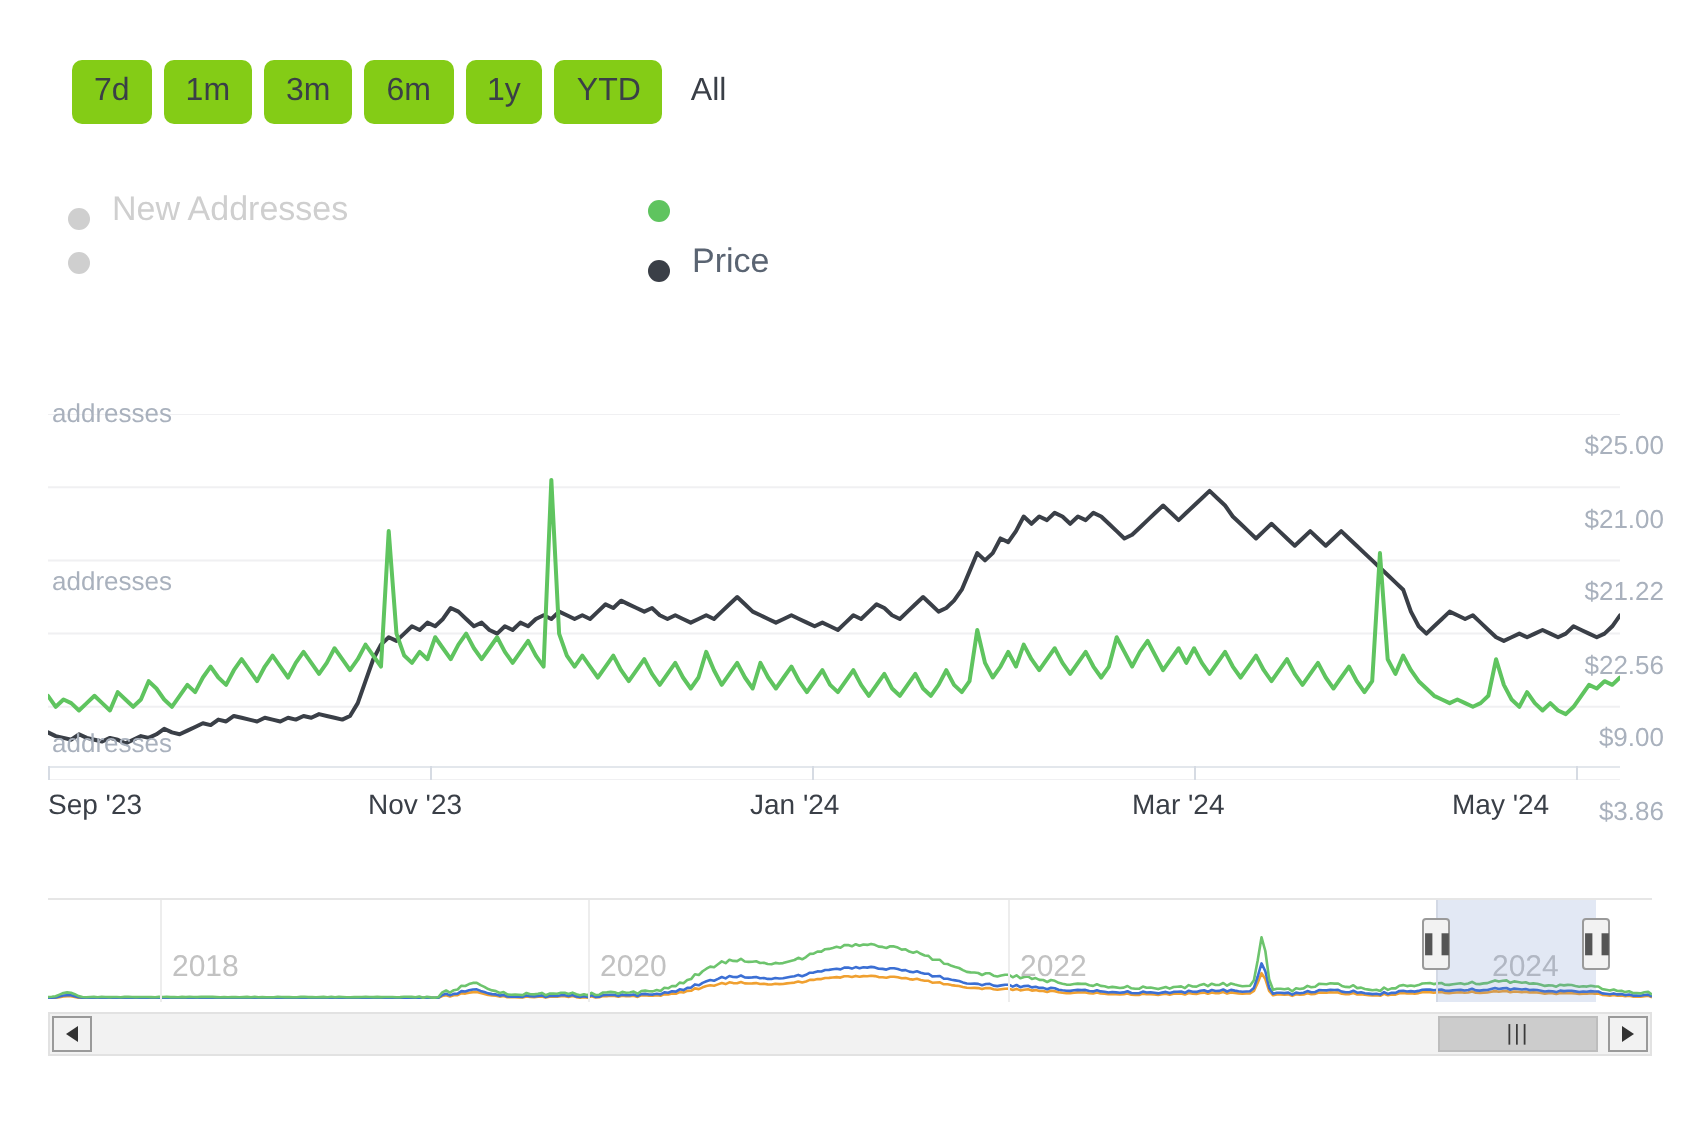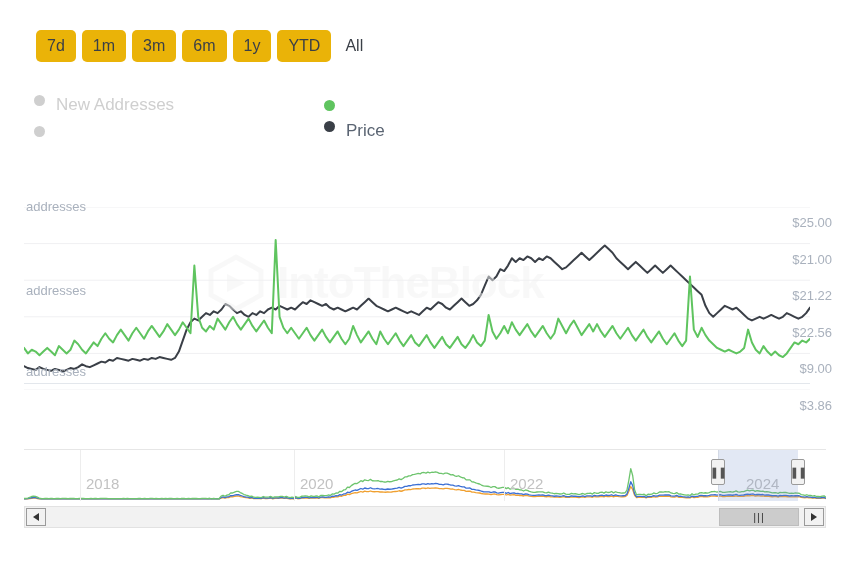--- a/index.html
+++ b/index.html
@@ -24,21 +24,21 @@
   
   .range-tabs {
     position: absolute;
     left: 36px;
     top: 30px;
     display: flex;
     gap: 6px;
     align-items: center;
   }
   .range-tab {
-    background: #eab308;
+    background: #84cc16;
     border: none;
     border-radius: 5px;
     color: #3a3f47;
     font-family: "Liberation Sans", sans-serif;
     font-size: 16px;
     line-height: 1;
     padding: 8px 11px;
     cursor: pointer;
     white-space: nowrap;
   }
@@ -54,21 +54,21 @@
     left: 34px;
     top: 92px;
     width: 560px;
     display: grid;
     grid-template-columns: 290px 1fr;
     grid-auto-rows: 26px;
     align-items: center;
   }
   .legend-item {
     display: flex;
-    align-items: flex-start;
+    align-items: flex-end;
     gap: 11px;
     cursor: pointer;
     font-size: 17px;
   }
   .legend-dot {
     width: 11px;
     height: 11px;
     border-radius: 50%;
     flex: 0 0 auto;
   }
@@ -310,31 +310,34 @@
           <line x1="0" x2="786" y1="73.2" y2="73.2" stroke="#f0f0f2" stroke-width="1"></line>
           <line x1="0" x2="786" y1="109.8" y2="109.8" stroke="#f0f0f2" stroke-width="1"></line>
           <line x1="0" x2="786" y1="146.4" y2="146.4" stroke="#f0f0f2" stroke-width="1"></line>
           <line x1="0" x2="786" y1="183" y2="183" stroke="#f0f0f2" stroke-width="1"></line>
           <polyline points="0.00,159.21 3.87,161.04 7.74,161.96 11.62,162.87 15.49,160.13 19.36,161.96 23.23,162.87 27.10,163.78 30.98,161.96 34.85,162.87 38.72,164.70 42.59,162.87 46.46,161.04 50.33,161.96 54.21,160.13 58.08,157.38 61.95,159.21 65.82,160.13 69.69,158.29 73.57,156.47 77.44,154.63 81.31,155.55 85.18,152.81 89.05,153.72 92.93,150.97 96.80,151.89 100.67,152.81 104.54,153.72 108.41,151.89 112.29,152.81 116.16,153.72 120.03,151.89 123.90,152.81 127.77,150.97 131.65,151.89 135.52,150.06 139.39,150.97 143.26,151.89 147.13,152.81 151.00,150.97 154.88,144.57 158.75,133.59 162.62,122.61 166.49,115.29 170.36,111.63 174.24,113.46 178.11,109.80 181.98,106.14 185.85,107.97 189.72,104.31 193.60,106.14 197.47,102.48 201.34,96.99 205.21,98.82 209.08,102.48 212.96,106.14 216.83,104.31 220.70,107.97 224.57,109.80 228.44,106.14 232.32,107.97 236.19,104.31 240.06,106.14 243.93,102.48 247.80,100.65 251.67,102.48 255.55,98.82 259.42,100.65 263.29,102.48 267.16,100.65 271.03,102.48 274.91,98.82 278.78,95.16 282.65,96.99 286.52,93.33 290.39,95.16 294.27,96.99 298.14,98.82 302.01,96.99 305.88,100.65 309.75,102.48 313.63,100.65 317.50,102.48 321.37,104.31 325.24,102.48 329.11,100.65 332.99,102.48 336.86,98.82 340.73,95.16 344.60,91.50 348.47,95.16 352.34,98.82 356.22,100.65 360.09,102.48 363.96,104.31 367.83,102.48 371.70,100.65 375.58,102.48 379.45,104.31 383.32,106.14 387.19,104.31 391.06,106.14 394.94,107.97 398.81,104.31 402.68,100.65 406.55,102.48 410.42,98.82 414.30,95.16 418.17,96.99 422.04,100.65 425.91,102.48 429.78,98.82 433.66,95.16 437.53,91.50 441.40,95.16 445.27,98.82 449.14,96.99 453.01,93.33 456.89,87.84 460.76,78.69 464.63,69.54 468.50,73.20 472.37,69.54 476.25,62.22 480.12,64.05 483.99,58.56 487.86,51.24 491.73,54.90 495.61,51.24 499.48,53.07 503.35,49.41 507.22,51.24 511.09,54.90 514.97,51.24 518.84,53.07 522.71,49.41 526.58,51.24 530.45,54.90 534.33,58.56 538.20,62.22 542.07,60.39 545.94,56.73 549.81,53.07 553.68,49.41 557.56,45.75 561.43,49.41 565.30,53.07 569.17,49.41 573.04,45.75 576.92,42.09 580.79,38.43 584.66,42.09 588.53,45.75 592.40,51.24 596.28,54.90 600.15,58.56 604.02,62.22 607.89,58.56 611.76,54.90 615.64,58.56 619.51,62.22 623.38,65.88 627.25,62.22 631.12,58.56 635.00,62.22 638.87,65.88 642.74,62.22 646.61,58.56 650.48,62.22 654.35,65.88 658.23,69.54 662.10,73.20 665.97,76.86 669.84,80.52 673.71,84.18 677.59,87.84 681.46,98.82 685.33,106.14 689.20,109.80 693.07,106.14 696.95,102.48 700.82,98.82 704.69,100.65 708.56,102.48 712.43,100.65 716.31,104.31 720.18,107.97 724.05,111.63 727.92,113.46 731.79,111.63 735.67,109.80 739.54,111.63 743.41,109.80 747.28,107.97 751.15,109.80 755.02,111.63 758.90,109.80 762.77,106.14 766.64,107.97 770.51,109.80 774.38,111.63 778.26,109.80 782.13,106.14 786.00,100.65" fill="none" stroke="#3a3f47" stroke-width="2" stroke-linejoin="round" stroke-linecap="round" vector-effect="non-scaling-stroke"></polyline>
           <polyline points="0.00,140.91 3.87,146.40 7.74,142.74 11.62,144.57 15.49,148.23 19.36,144.57 23.23,140.91 27.10,144.57 30.98,148.23 34.85,139.08 38.72,142.74 42.59,146.40 46.46,142.74 50.33,133.59 54.21,137.25 58.08,142.74 61.95,146.40 65.82,140.91 69.69,135.42 73.57,139.08 77.44,131.76 81.31,126.27 85.18,131.76 89.05,135.42 92.93,128.10 96.80,122.61 100.67,128.10 104.54,133.59 108.41,126.27 112.29,120.78 116.16,126.27 120.03,131.76 123.90,124.44 127.77,118.95 131.65,124.44 135.52,129.93 139.39,124.44 143.26,117.12 147.13,122.61 151.00,128.10 154.88,122.61 158.75,115.29 162.62,120.78 166.49,126.27 170.36,58.56 174.24,109.80 178.11,120.78 181.98,124.44 185.85,118.95 189.72,122.61 193.60,111.63 197.47,117.12 201.34,122.61 205.21,115.29 209.08,109.80 212.96,117.12 216.83,122.61 220.70,117.12 224.57,111.63 228.44,118.95 232.32,124.44 236.19,118.95 240.06,113.46 243.93,120.78 247.80,126.27 251.67,32.94 255.55,109.80 259.42,120.78 263.29,126.27 267.16,120.78 271.03,126.27 274.91,131.76 278.78,126.27 282.65,120.78 286.52,128.10 290.39,133.59 294.27,128.10 298.14,122.61 302.01,129.93 305.88,135.42 309.75,129.93 313.63,124.44 317.50,131.76 321.37,137.25 325.24,131.76 329.11,118.95 332.99,128.10 336.86,135.42 340.73,129.93 344.60,124.44 348.47,131.76 352.34,137.25 356.22,124.44 360.09,131.76 363.96,137.25 367.83,131.76 371.70,126.27 375.58,133.59 379.45,139.08 383.32,133.59 387.19,128.10 391.06,135.42 394.94,139.08 398.81,133.59 402.68,128.10 406.55,135.42 410.42,140.91 414.30,135.42 418.17,129.93 422.04,137.25 425.91,140.91 429.78,135.42 433.66,129.93 437.53,137.25 441.40,140.91 445.27,135.42 449.14,128.10 453.01,135.42 456.89,139.08 460.76,133.59 464.63,107.97 468.50,124.44 472.37,131.76 476.25,126.27 480.12,118.95 483.99,126.27 487.86,115.29 491.73,122.61 495.61,128.10 499.48,122.61 503.35,117.12 507.22,124.44 511.09,129.93 514.97,124.44 518.84,118.95 522.71,126.27 526.58,131.76 530.45,126.27 534.33,111.63 538.20,118.95 542.07,126.27 545.94,118.95 549.81,113.46 553.68,120.78 557.56,128.10 561.43,122.61 565.30,117.12 569.17,124.44 573.04,117.12 576.92,124.44 580.79,129.93 584.66,124.44 588.53,118.95 592.40,126.27 596.28,131.76 600.15,126.27 604.02,120.78 607.89,128.10 611.76,133.59 615.64,128.10 619.51,122.61 623.38,129.93 627.25,135.42 631.12,129.93 635.00,124.44 638.87,131.76 642.74,137.25 646.61,131.76 650.48,126.27 654.35,133.59 658.23,139.08 662.10,133.59 665.97,69.54 669.84,122.61 673.71,129.93 677.59,120.78 681.46,128.10 685.33,133.59 689.20,137.25 693.07,140.91 696.95,142.74 700.82,144.57 704.69,142.74 708.56,144.57 712.43,146.40 716.31,144.57 720.18,140.91 724.05,122.61 727.92,135.42 731.79,142.74 735.67,146.40 739.54,139.08 743.41,144.57 747.28,148.23 751.15,144.57 755.02,148.23 758.90,150.06 762.77,146.40 766.64,140.91 770.51,135.42 774.38,137.25 778.26,133.59 782.13,135.42 786.00,131.76" fill="none" stroke="#5fc45f" stroke-width="2" stroke-linejoin="round" stroke-linecap="round" vector-effect="non-scaling-stroke"></polyline>
         </svg>
     </div>
 
     <div class="axis-baseline"></div>
-  </div>
-
-  <div class="watermark">
-    <span class="wm-logo">
-      <svg width="62" height="62" viewBox="0 0 62 62">
-        <path d="M31 5 L56 19 L56 43 L31 57 L6 43 L6 19 Z" fill="none" stroke="#f2f2f2" stroke-width="5"></path>
-        <path d="M22 22 L40 31 L22 40 Z" fill="#f2f2f2"></path>
-      </svg>
-    </span>
-    <span class="wm-text">IntoTheBlock</span>
-  </div>
+    <div class="xaxis" id="xaxis">
+        <div class="xtick-mark" style="left: 24px;"></div>
+        <div class="xtick-label" style="top: 4px; left: 24px;">Sep '23</div>
+        <div class="xtick-mark" style="left: 215px;"></div>
+        <div class="xtick-label" style="top: 4px; left: 184px;">Nov '23</div>
+        <div class="xtick-mark" style="left: 406px;"></div>
+        <div class="xtick-label" style="top: 4px; left: 375px;">Jan '24</div>
+        <div class="xtick-mark" style="left: 597px;"></div>
+        <div class="xtick-label" style="top: 4px; left: 566px;">Mar '24</div>
+        <div class="xtick-mark" style="left: 788px;"></div>
+        <div class="xtick-label" style="top: 4px; left: 726px;">May '24</div>
+      </div>
+  </div>
+
 
   <div id="yaxis-left">
       <div class="axis-label-left" style="top: 199px;">addresses</div>
       <div class="axis-label-left" style="top: 283px;">addresses</div>
       <div class="axis-label-left" style="top: 364px;">addresses</div>
     </div>
   <div id="yaxis-right">
       <div class="axis-label-right" style="top: 199px;">$25.00</div>
       <div class="axis-label-right" style="top: 235.6px;">$21.00</div>
       <div class="axis-label-right" style="top: 272.2px;">$21.22</div>

